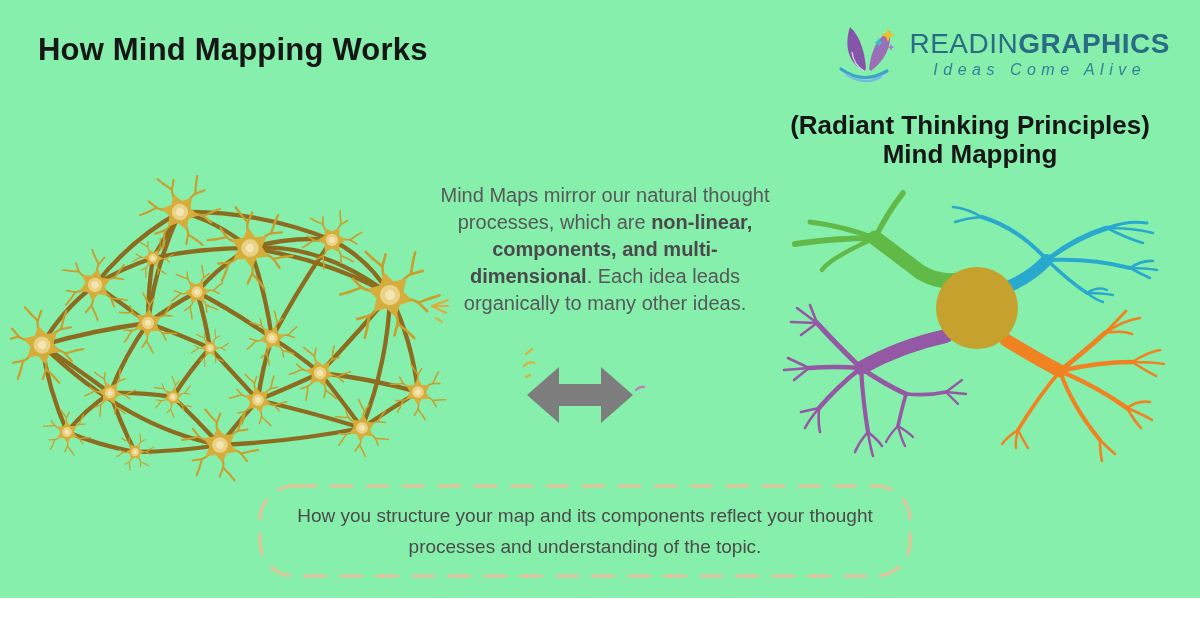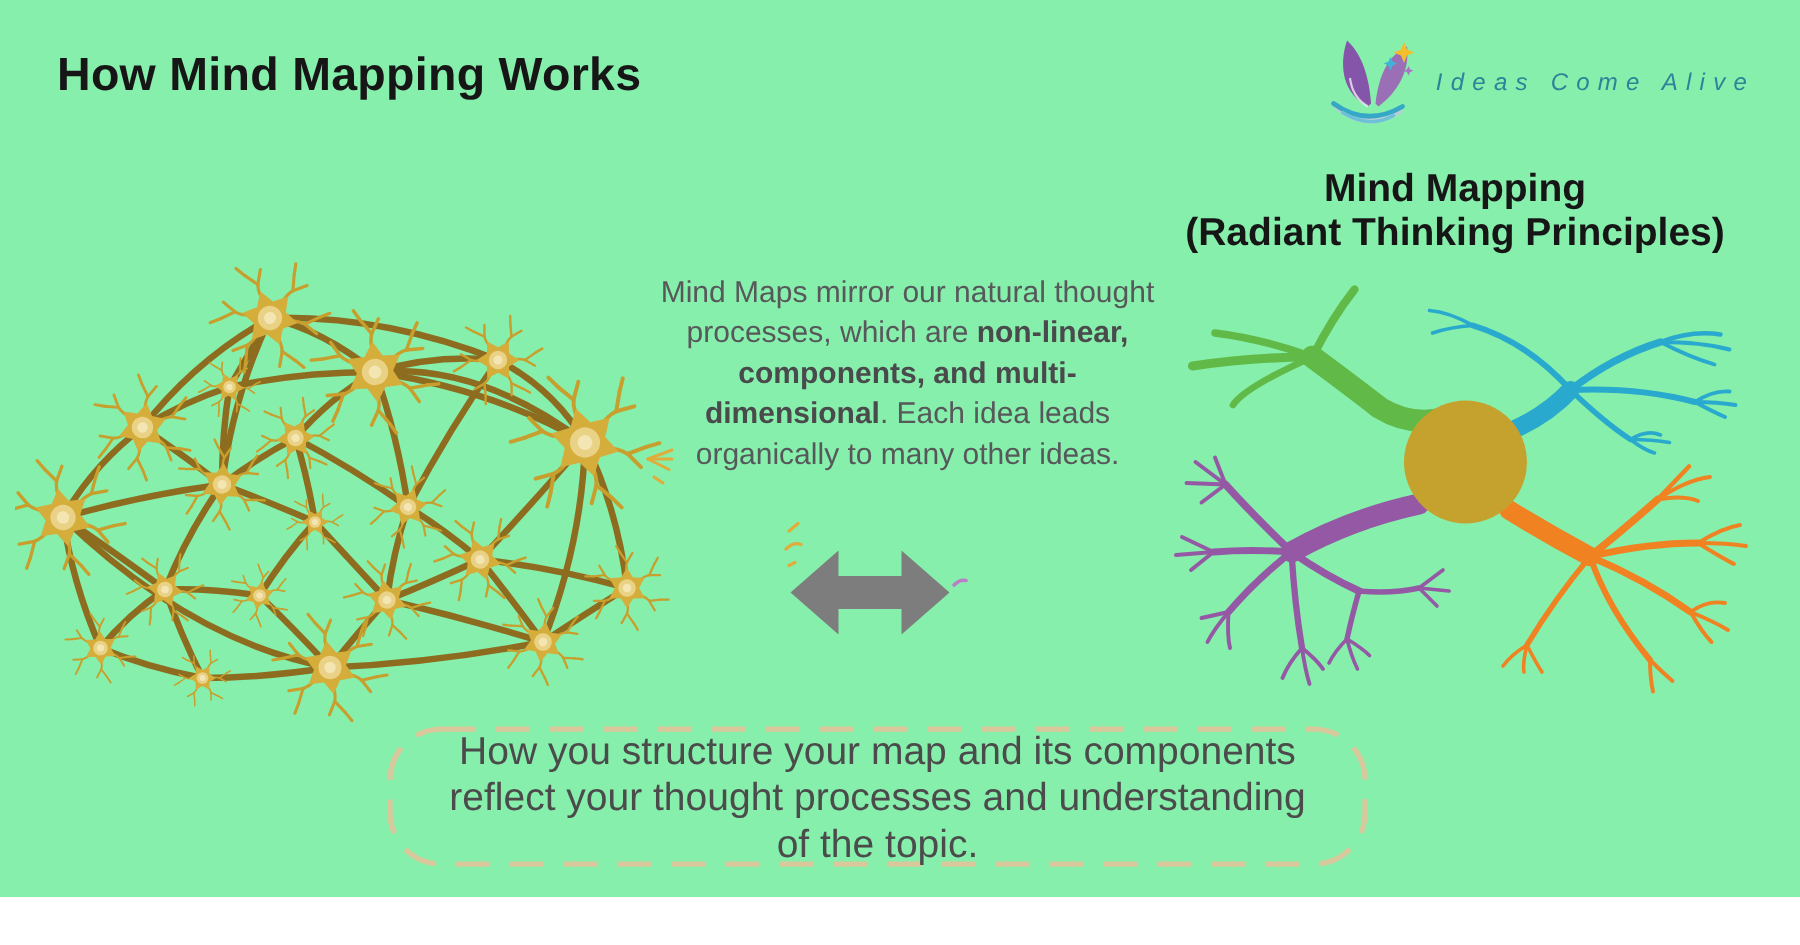--- a/index.html
+++ b/index.html
@@ -43,21 +43,21 @@
   .arrow-svg   { position:absolute; left:527px; top:367px; }
   .sparkle-a   { position:absolute; left:428px; top:292px; }
   .sparkle-b   { position:absolute; left:518px; top:346px; }
   .speck       { position:absolute; left:634px; top:384px; }
 
   
   .note { position:absolute; left:258px; top:484px; width:654px; height:94px; }
   .note-border { position:absolute; left:0; top:0; }
   .note-text {
     position:absolute; inset:0; display:flex; align-items:center; justify-content:center;
-    text-align:center; font-size:26px; line-height:31px; color:var(--note-gray);
+    text-align:center; font-size:19px; line-height:31px; color:var(--note-gray);
     padding:0 30px;
   }
 </style>
 </head>
 <body>
 
 <div class="stage">
 
   <div class="title">How Mind Mapping Works</div>
 
@@ -69,27 +69,28 @@
         <path d="M14 57 Q32 68 48 59" stroke="#6cc1d8" stroke-width="2.2" fill="none" stroke-linecap="round"></path>
         <path d="M31 53 C15 45 11 27 17 9 C28 19 32 36 33 51 Z" fill="var(--logo-purple)"></path>
         <path d="M36 51 C38 33 44 19 57 13 C59 29 51 43 38 53 Z" fill="var(--logo-purple-light)"></path>
         <path d="M31 53 C24 49 20 42 19 34" stroke="#ffffff" stroke-width="1.4" fill="none" opacity="0.7"></path>
         <path d="M55 10 L57 15 L62 17 L57 19 L55 24 L53 19 L48 17 L53 15 Z" fill="var(--logo-star-yellow)"></path>
         <path d="M46 20 L47.4 23 L50.4 24.4 L47.4 25.8 L46 29 L44.6 25.8 L41.6 24.4 L44.6 23 Z" fill="#3fb4d4"></path>
         <path d="M58 26 L59 28.2 L61.2 29.2 L59 30.2 L58 32.4 L57 30.2 L54.8 29.2 L57 28.2 Z" fill="#a678c2"></path>
       </svg>
     </span>
     <span class="logo-text">
+      <span class="wordmark"><span>READIN</span><span class="bold">GRAPHICS</span></span>
       <span class="tagline">Ideas Come Alive</span>
     </span>
   </div>
 
   <div class="heading-right">
+    <div>(Radiant Thinking Principles)</div>
     <div>Mind Mapping</div>
-    <div>(Radiant Thinking Principles)</div>
   </div>
 
   <svg class="brain-svg" width="450" height="325" viewBox="0 0 450 325" aria-hidden="true">
     <defs>
       <g id="dnd" stroke="var(--neuron-dendrite)" stroke-width="1.7" stroke-linecap="round" fill="none">
         <path d="M9 0 C13 -1 16 -1 19 0"></path>
         <path d="M19 0 L26 -5"></path>
         <path d="M19 0 L26 4"></path>
         <path d="M26 -5 L31 -8"></path>
       </g>

